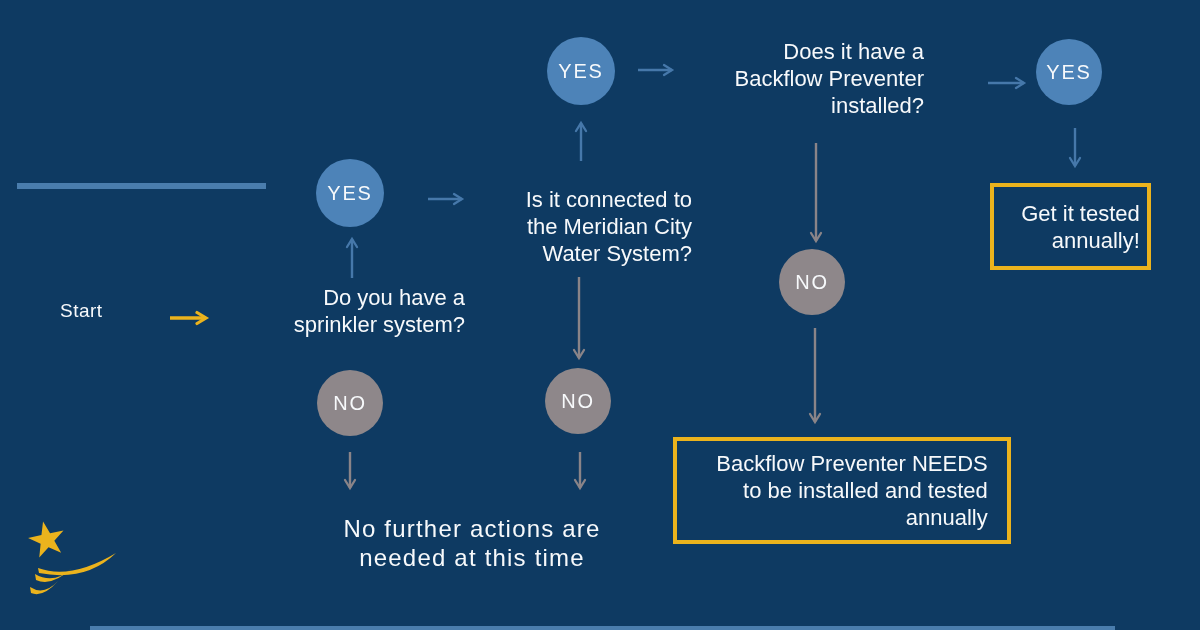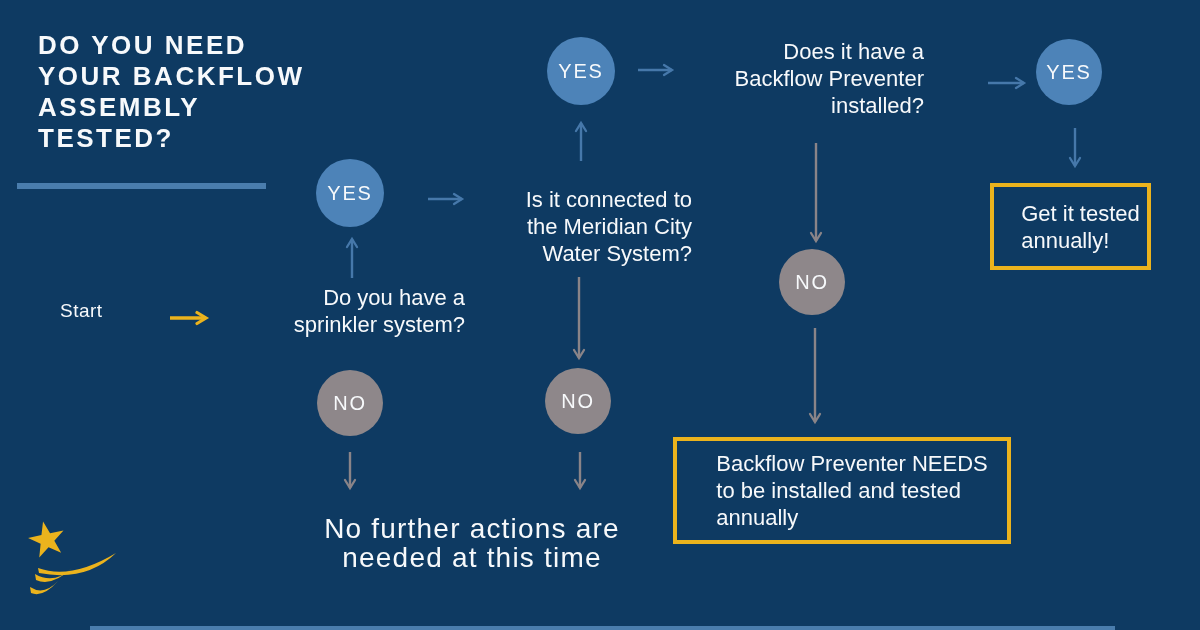--- a/index.html
+++ b/index.html
@@ -25,38 +25,34 @@
         color:var(--white);font-size:20px;letter-spacing:1.8px;font-weight:400;}
   .yes{background:var(--blue-circle);}
   .no{background:var(--gray-circle);text-align:center;}
   .yes1{left:316px;top:159px;width:68px;height:68px;}
   .yes2{left:547px;top:37px;width:68px;height:68px;}
   .yes3{left:1036px;top:39px;width:66px;height:66px;}
   .no1{left:317px;top:370px;width:66px;height:66px;}
   .no2{left:545px;top:368px;width:66px;height:66px;}
   .no3{left:779px;top:249px;width:66px;height:66px;}
   .outcome{border:4px solid var(--gold);color:var(--white);font-size:22px;line-height:27px;
-           text-align:left;display:flex;align-items:center;justify-content:center;padding-left:20px;}
+           text-align:right;display:flex;align-items:center;justify-content:center;padding-left:20px;}
   .box1{left:990px;top:183px;width:161px;height:87px;}
   .box2{left:673px;top:437px;width:338px;height:107px;}
-  .no-action{left:322px;top:514px;width:300px;color:var(--white);font-size:28px;line-height:29px;
+  .no-action{left:322px;top:514px;width:300px;color:var(--white);font-size:24px;line-height:29px;
              letter-spacing:1.2px;text-align:center;}
   .arrows{left:0;top:0;width:1200px;height:630px;pointer-events:none;}
   .bottom-bar{left:90px;top:626px;width:1025px;height:4px;background:var(--light-blue);}
   .logo{left:16px;top:510px;width:120px;height:100px;}
 </style>
 </head>
 <body>
 
 <div class="stage">
 
-  <div class="abs title pre">DO YOU NEED
-YOUR BACKFLOW
-ASSEMBLY
-TESTED?</div>
   <div class="abs divider"></div>
 
   <div class="abs start">Start</div>
 
   <div class="abs question pre q2">Is it connected to
 the Meridian City
 Water System?</div>
   <div class="abs question pre q1">Do you have a
 sprinkler system?</div>
   <div class="abs question pre q3">Does it have a

